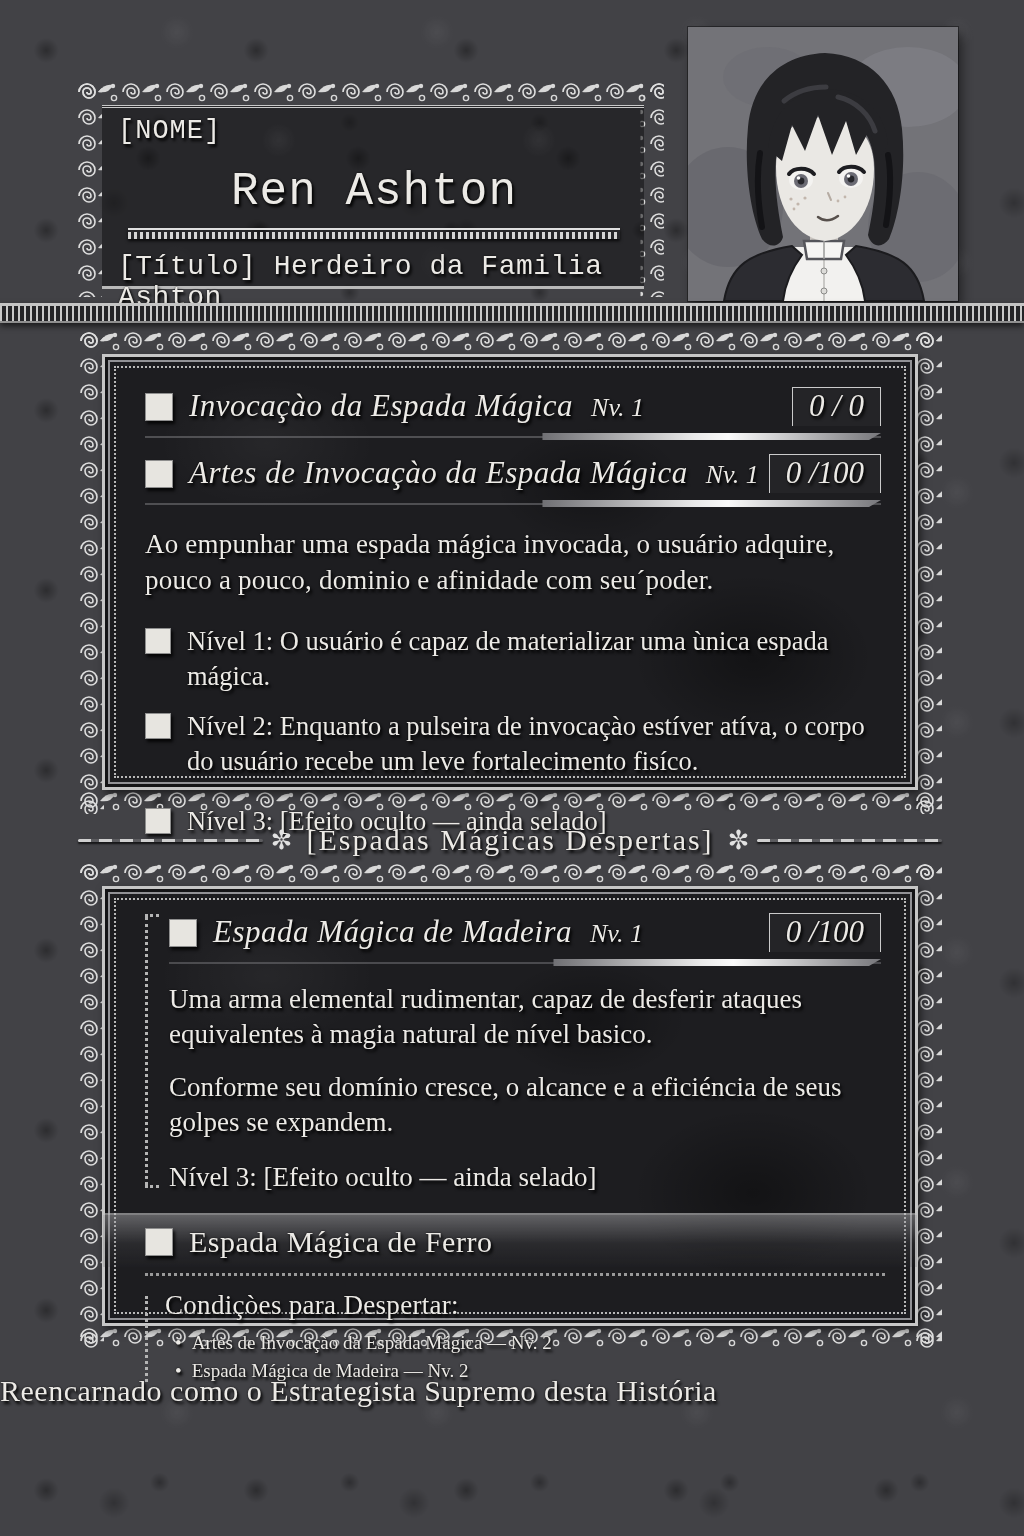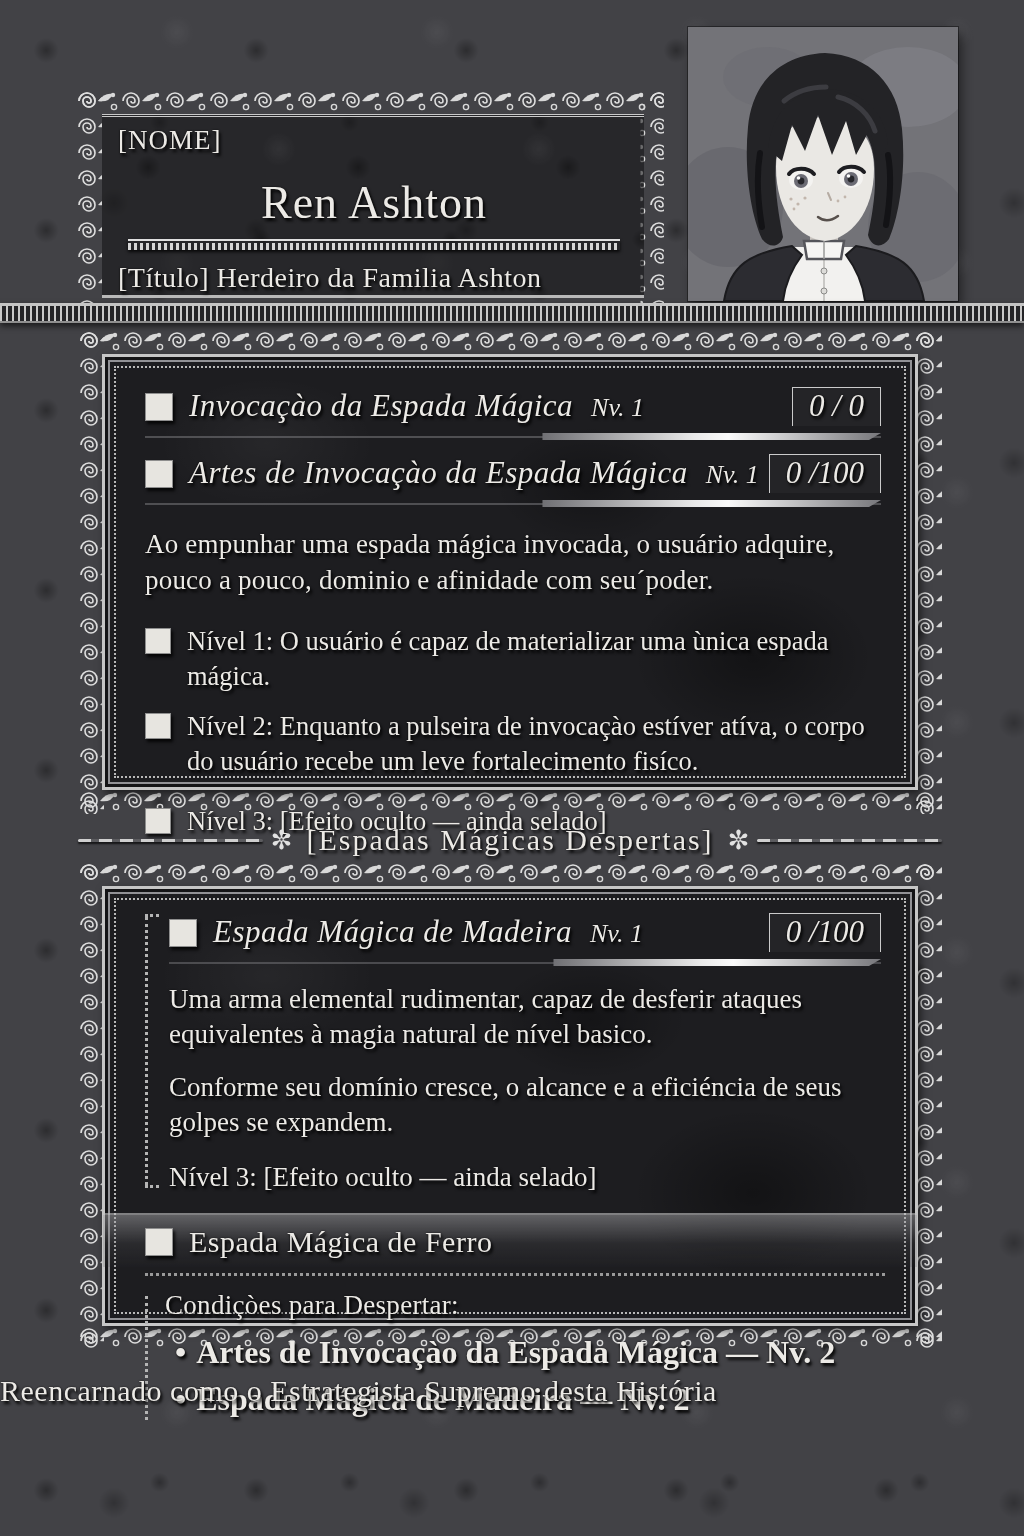--- a/index.html
+++ b/index.html
@@ -28,21 +28,21 @@
     background-size:210px 180px,260px 230px,190px 170px,300px 260px;
   }
   .txsh{text-shadow:2px 3px 3px rgba(0,0,0,.9),0 0 2px rgba(0,0,0,.8);}
 
   
   .portrait{position:absolute;left:688px;top:27px;width:270px;height:274px;
     box-shadow:0 0 0 1px rgba(0,0,0,.4),4px 5px 10px rgba(0,0,0,.45);}
   .portrait svg{display:block;width:100%;height:100%;}
 
   
-  .card{position:absolute;left:76px;top:88px;width:588px;height:218px;}
+  .card{position:absolute;left:76px;top:79px;width:588px;height:218px;font-family:Liberation Mono, monospace;}
   .ornsvg{position:absolute;inset:0;width:100%;height:100%;pointer-events:none;}
   .card-frame{position:absolute;left:26px;top:26px;right:20px;bottom:8px;
     border-top:3px double #c9c9c9;border-bottom:3px solid #b9b9b9;
     background-color:rgba(18,18,20,.55);padding:8px 14px 6px 16px;}
   .nome{font-size:27px;letter-spacing:1px;}
   .charname{font-size:46px;text-align:center;margin-top:20px;letter-spacing:1px;}
   .name-rule{margin:10px auto 0 auto;width:96%;border-top:2px solid #e0e0e0;
     box-shadow:0 2px 3px rgba(0,0,0,.8);}
   .name-dots{height:7px;margin-top:2px;
     background:repeating-linear-gradient(90deg,#d6d6d6 0 3px,rgba(0,0,0,0) 3px 6px);}
@@ -110,21 +110,21 @@
   .wood-block .lvl3line{font-size:27px;margin-top:22px;}
   .iron-bar{display:flex;align-items:center;margin:20px -36px 0 -42px;padding:10px 36px 8px 42px;
     border-top:2px solid rgba(210,210,210,.55);
     background:linear-gradient(180deg,rgba(165,165,168,.5),rgba(90,90,94,.22) 55%,rgba(40,40,44,.12));}
   .iron-name{font-size:30px;letter-spacing:.5px;}
   .dotline{margin:6px -4px 0 0;border-top:3px dotted #b0b0b0;opacity:.85;}
   .cond-block{position:relative;margin-top:14px;padding-left:20px;}
   .cond-rail{position:absolute;left:0;top:6px;bottom:2px;border-left:3px dotted #b5b5b5;}
   .cond-title{font-size:27px;letter-spacing:.3px;}
   .cond-list{list-style:none;margin:8px 0 0 0;padding:0;}
-  .cond-list li{font-size:32px;line-height:1.45;padding-left:10px;font-weight:bold;}
+  .cond-list li{font-size:19px;line-height:1.45;padding-left:10px;}
   .cond-bullet{margin-right:10px;}
 
   
   .footer{position:absolute;left:0;top:1374px;width:856px;text-align:left;
     font-size:30px;letter-spacing:.5px;}
 </style>
 </head>
 <body>
 
 <div class="stage mottle">

